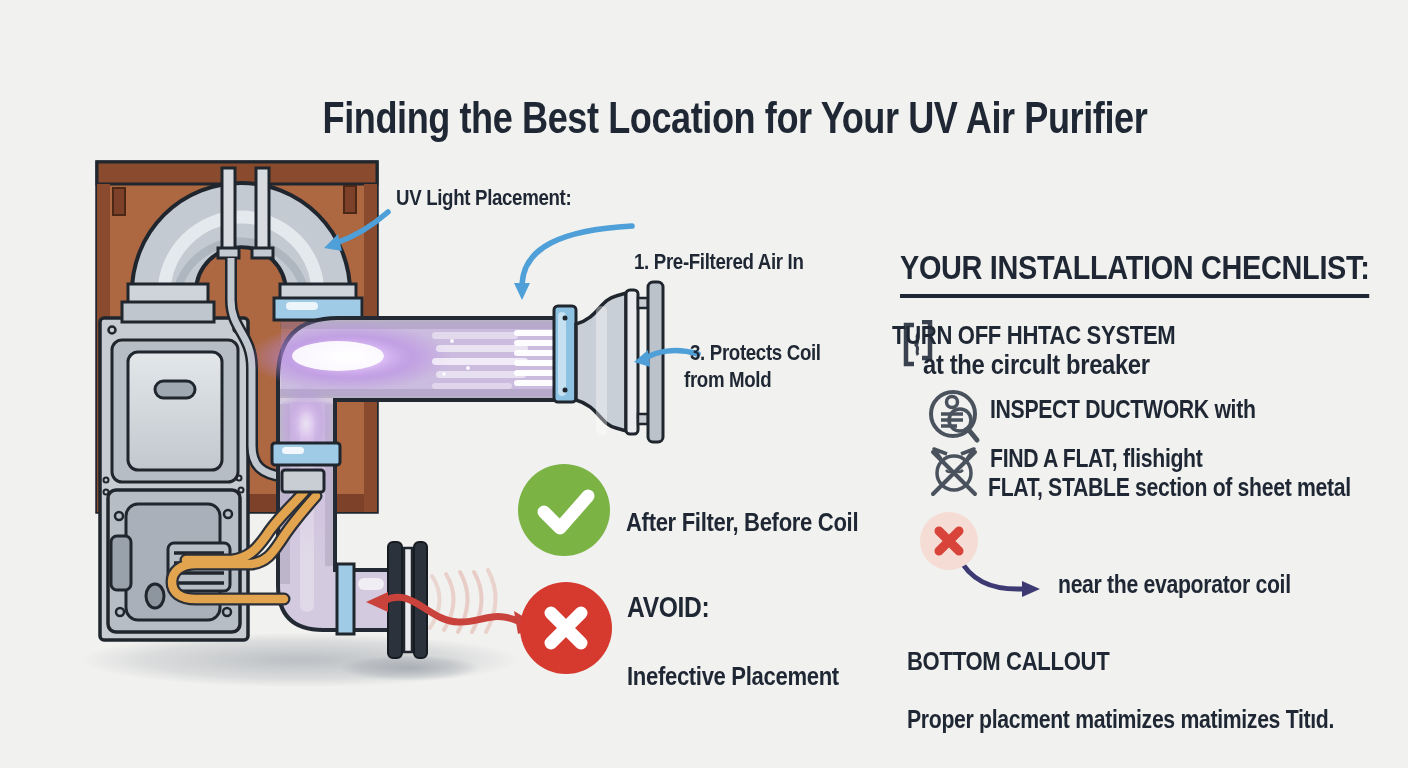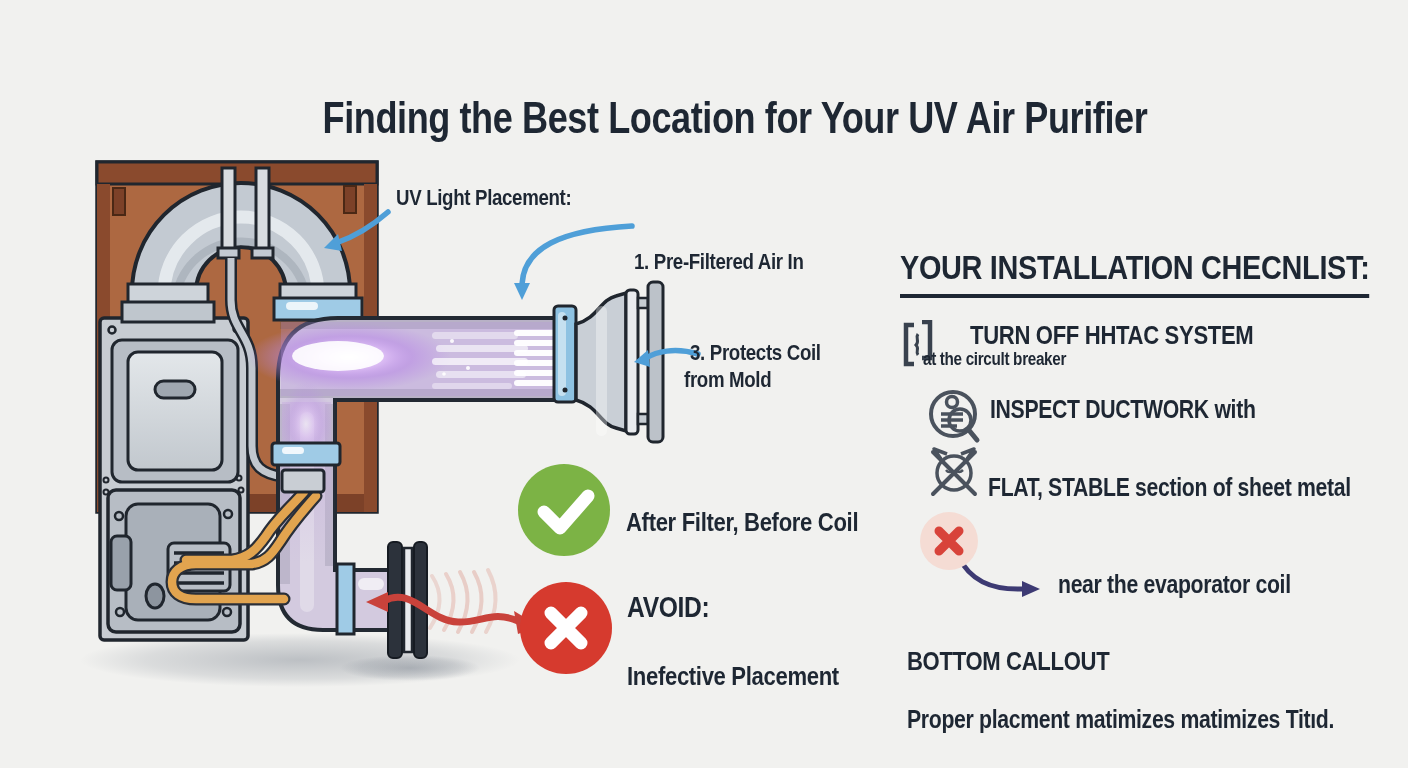--- a/index.html
+++ b/index.html
@@ -230,22 +230,22 @@
   <div class="lbl" style="left:627px;top:592px;font-size:29px;"><span class="cx">AVOID:</span></div>
   <div class="lbl" style="left:627px;top:624px;font-size:26px;margin-top:39px;"><span class="cx">Inefective Placement</span></div>
 
   <div class="lbl" style="left:900px;top:250px;font-size:34px;"><span class="cx ck-underline">YOUR INSTALLATION CHECNLIST:</span></div>
 
   <svg class="ico" style="left:901px;top:320px;" width="34" height="50" viewBox="0 0 34 50">
     <path d="M13,5 H5 V44 H13" fill="none" stroke="#39424e" stroke-width="4.5"></path>
     <path d="M21,2 H29 V38 H21" fill="none" stroke="#39424e" stroke-width="4.5"></path>
     <path d="M17,14 C14,18 19,21 15,25 C19,29 14,31 17,35" fill="none" stroke="#39424e" stroke-width="3"></path>
   </svg>
-  <div class="lbl" style="left:970px;top:322px;font-size:26px;"><span class="cx">TURN OFF HHTAC SYSTEM</span></div>
-  <div class="lbl" style="left:923px;top:350px;font-size:18px;"><span class="cx">at the circult breaker</span></div>
+  <div class="lbl" style="left:892px;top:322px;font-size:26px;"><span class="cx">TURN OFF HHTAC SYSTEM</span></div>
+  <div class="lbl" style="left:923px;top:350px;font-size:28px;"><span class="cx">at the circult breaker</span></div>
 
   <svg class="ico" style="left:927px;top:388px;" width="54" height="58" viewBox="0 0 54 58">
     <circle cx="26" cy="26" r="22" fill="none" stroke="#4a525d" stroke-width="4"></circle>
     <circle cx="25" cy="14" r="5.5" fill="none" stroke="#4a525d" stroke-width="3.5"></circle>
     <line x1="14" y1="26" x2="36" y2="26" stroke="#4a525d" stroke-width="3.5"></line>
     <line x1="14" y1="32" x2="36" y2="32" stroke="#4a525d" stroke-width="3.5"></line>
     <line x1="14" y1="38" x2="30" y2="38" stroke="#4a525d" stroke-width="3.5"></line>
     <circle cx="33" cy="32" r="11" fill="none" stroke="#4a525d" stroke-width="3.5"></circle>
     <line x1="41" y1="41" x2="50" y2="52" stroke="#4a525d" stroke-width="5" stroke-linecap="round"></line>
   </svg>
@@ -253,20 +253,21 @@
 
   <svg class="ico" style="left:926px;top:444px;" width="56" height="54" viewBox="0 0 56 54">
     <path d="M15,15 L8,5 L21,10" fill="none" stroke="#4a525d" stroke-width="3.5" stroke-linejoin="round"></path>
     <path d="M41,15 L48,5 L35,10" fill="none" stroke="#4a525d" stroke-width="3.5" stroke-linejoin="round"></path>
     <circle cx="28" cy="29" r="17" fill="none" stroke="#4a525d" stroke-width="3.5"></circle>
     <path d="M20,26 q3,4 7,0" fill="none" stroke="#4a525d" stroke-width="2.5"></path>
     <path d="M30,26 q3,4 7,0" fill="none" stroke="#4a525d" stroke-width="2.5"></path>
     <line x1="7" y1="8" x2="49" y2="50" stroke="#4a525d" stroke-width="4" stroke-linecap="round"></line>
     <line x1="49" y1="8" x2="7" y2="50" stroke="#4a525d" stroke-width="4" stroke-linecap="round"></line>
   </svg>
+  <div class="lbl" style="left:990px;top:445px;font-size:25px;"><span class="cx">FIND A FLAT, flishight</span></div>
   <div class="lbl" style="left:988px;top:474px;font-size:25px;"><span class="cx">FLAT, STABLE section of sheet metal</span></div>
 
   <div class="badge pink-badge">
     <svg width="58" height="58" viewBox="0 0 58 58">
         <path d="M19,19 L39,39 M39,19 L19,39" fill="none" stroke="#d8433a" stroke-width="9" stroke-linecap="round"></path>
       </svg>
   </div>
   <div class="lbl" style="left:1058px;top:571px;font-size:25px;"><span class="cx">near the evaporator coil</span></div>
 
   <div class="lbl" style="left:907px;top:648px;font-size:26px;"><span class="cx">BOTTOM CALLOUT</span></div>

